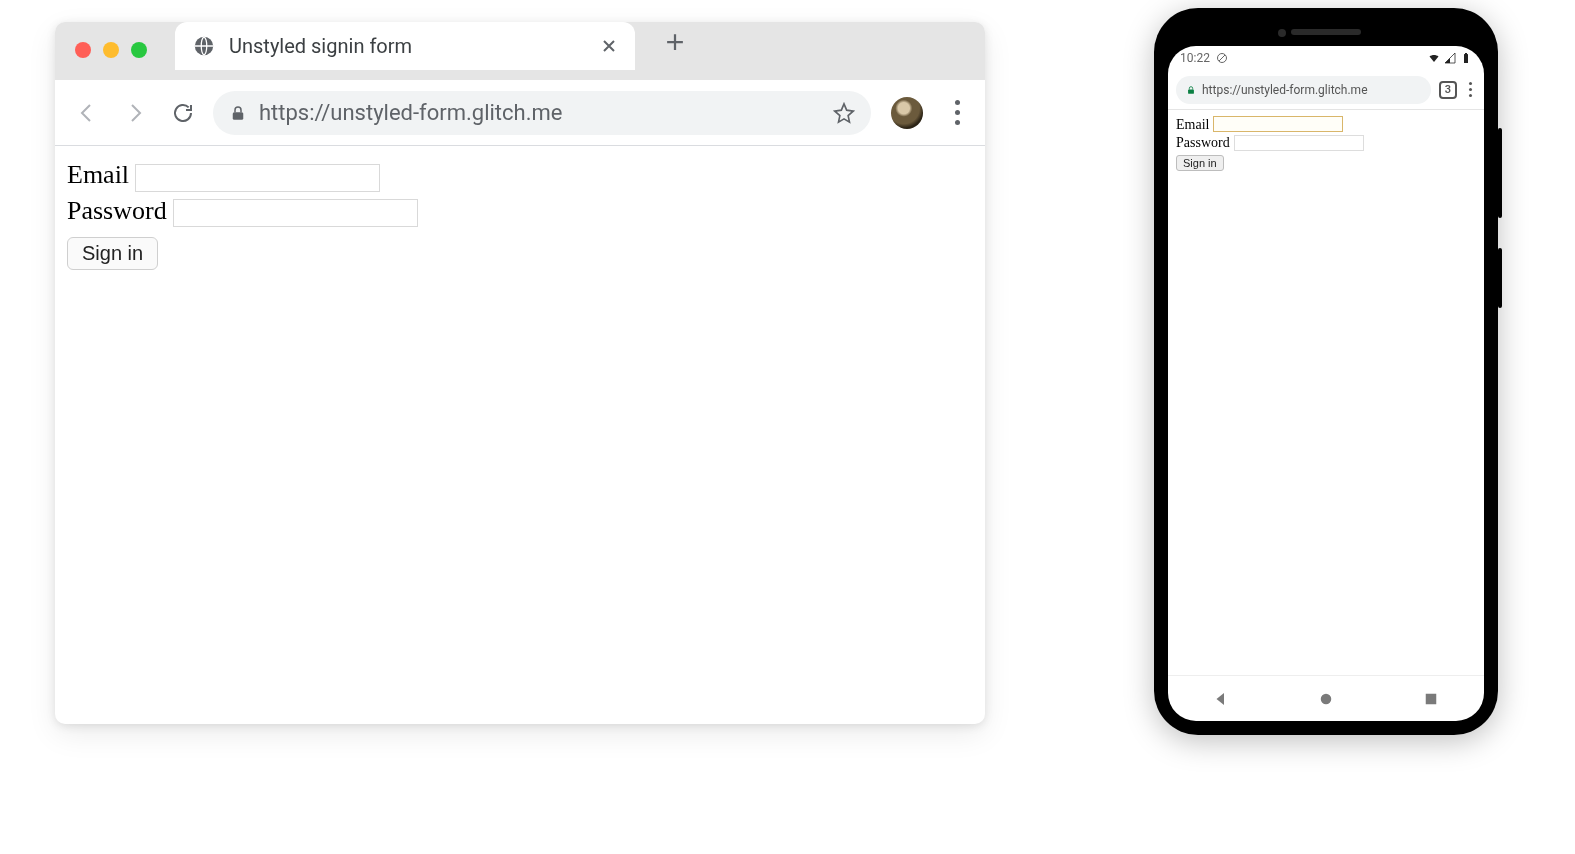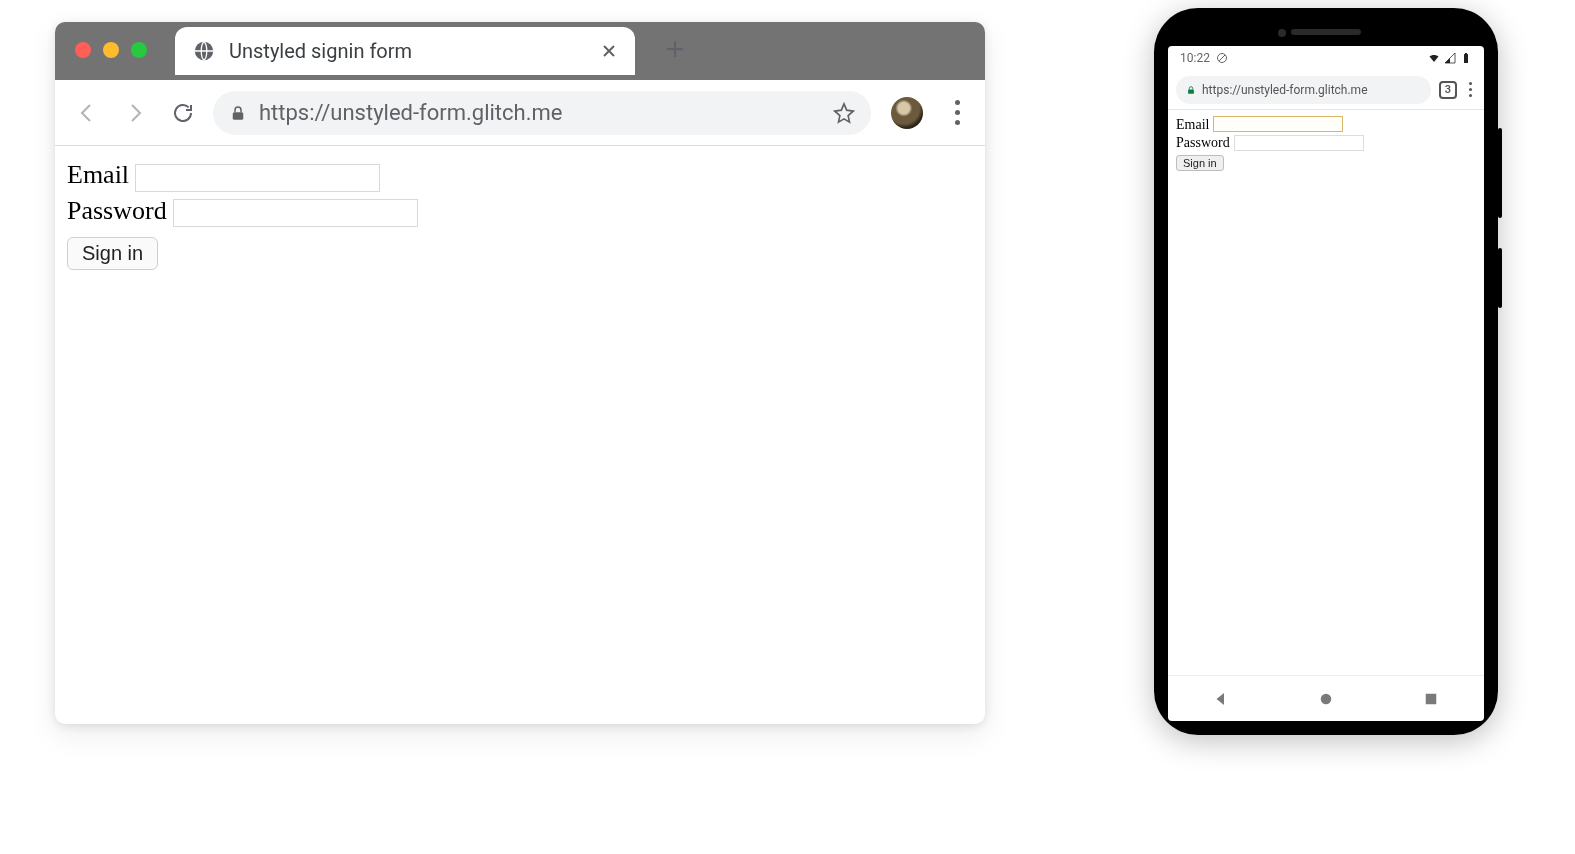--- a/index.html
+++ b/index.html
@@ -20,23 +20,23 @@
     top: 22px;
     width: 930px;
     height: 702px;
     border-radius: 10px;
     background: #fff;
     box-shadow: 0 2px 10px rgba(0,0,0,0.10), 0 10px 30px rgba(0,0,0,0.08);
     overflow: hidden;
   }
   .chrome-tabbar {
     height: 58px;
-    background: #737373;
+    background: #e5e5e5;
     display: flex;
-    align-items: center;
+    align-items: flex-start;
     position: relative;
   }
   .traffic-lights {
     position: absolute;
     left: 20px;
     top: 20px;
     display: flex;
     gap: 12px;
   }
   .tl-dot { width: 16px; height: 16px; border-radius: 50%; }
@@ -180,21 +180,21 @@
     width: 70px; height:6px; background:#2a2a2a; border-radius:3px;
   }
   .phone-cam {
     position:absolute; left: 110px; top: 7px;
     width:8px; height:8px; background:#2a2a2a; border-radius:50%;
   }
   .phone-screen {
     background:#fff;
     width:100%;
     height: calc(100% - 24px);
-    border-radius: 4px;
+    border-radius: 28px;
     overflow:hidden;
     margin-top:4px;
     position:relative;
     display:flex;
     flex-direction:column;
   }
 
   .android-status {
     height: 24px;
     display:flex;

